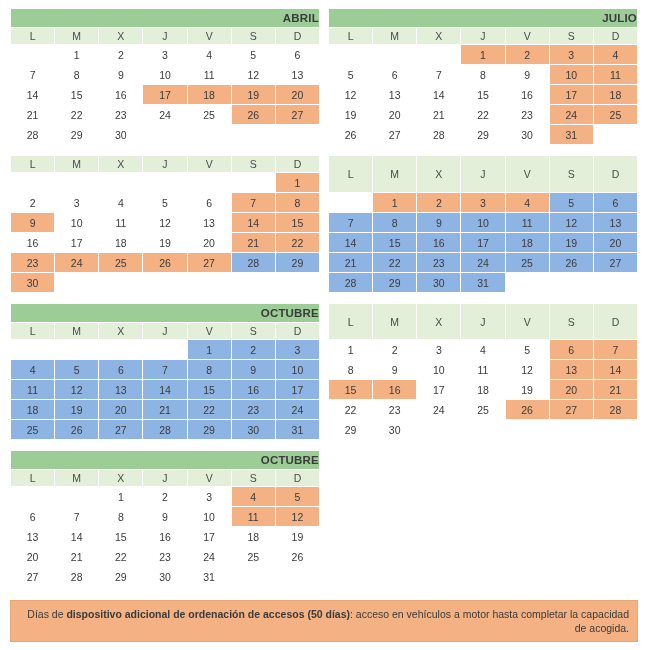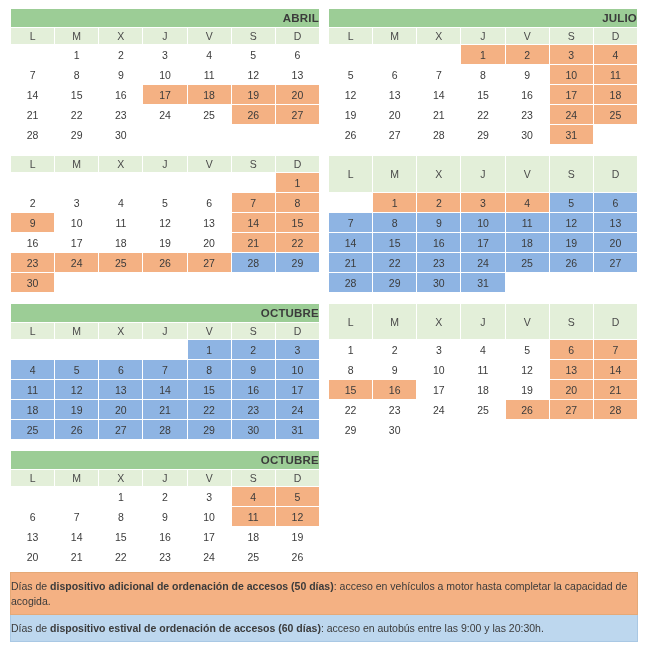--- a/index.html
+++ b/index.html
@@ -71,22 +71,22 @@
   .cal td.day.empty {
     background: #ffffff;
   }
   .legend {
     position: absolute;
     left: 10px;
     bottom: 8px;
     width: 628px;
   }
   .legend-row {
-    padding: 6px 0;
-    text-align: left;
+    padding: 6px 8px;
+    text-align: right;
     font-size: 10.5px;
     line-height: 1.35;
     color: #3b3b3b;
     box-sizing: border-box;
   }
   .legend-row.orange {
     background: #f4b183;
     border: 1px solid #e5a977;
   }
   .legend-row.blue {
@@ -527,17 +527,14 @@
             <td class="day empty"></td>
           </tr>
         </tbody>
       </table>
     </div>
 
   <div class="legend">
     <div class="legend-row orange">
       <span>Días de </span><b>dispositivo adicional de ordenación de accesos (50 días)</b><span>: acceso en vehículos a motor hasta completar la capacidad de acogida.</span>
     </div>
-    <div class="legend-row blue">
-      <span>Días de </span><b>dispositivo estival de ordenación de accesos (60 días)</b><span>: acceso en autobús entre las 9:00 y las 20:30h.</span>
-    </div>
   </div>
 </div>
 
 </body></html>

